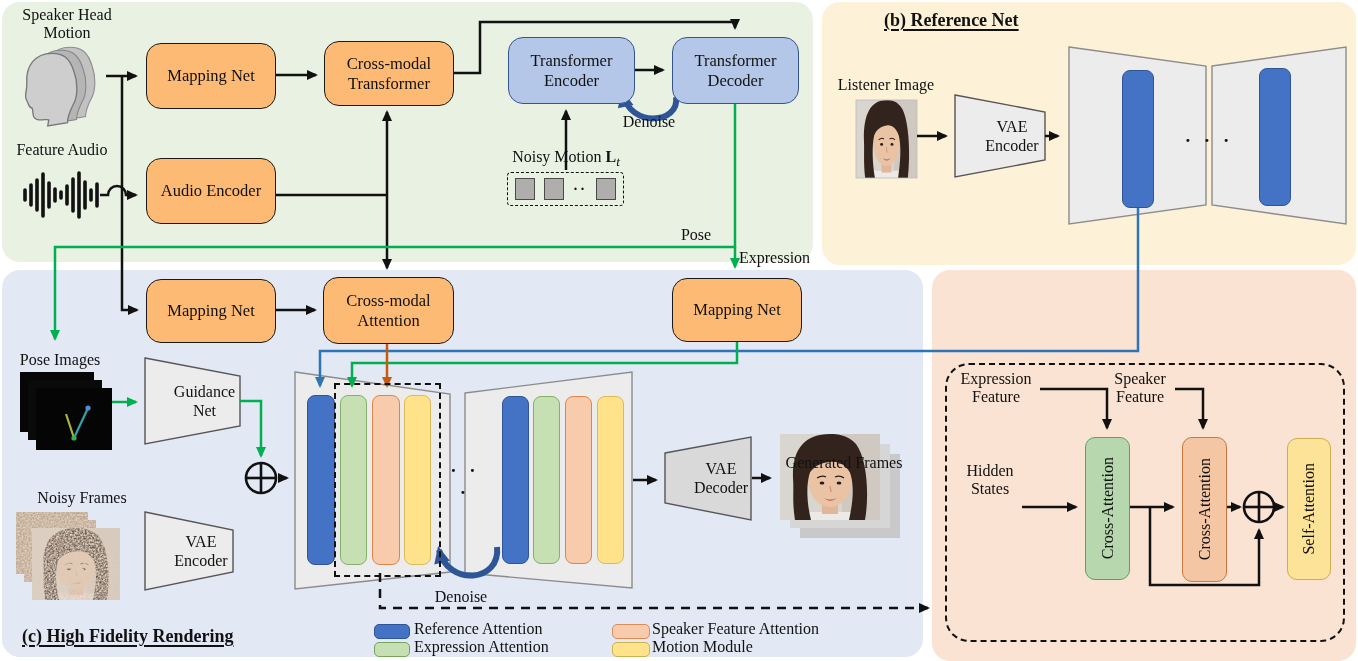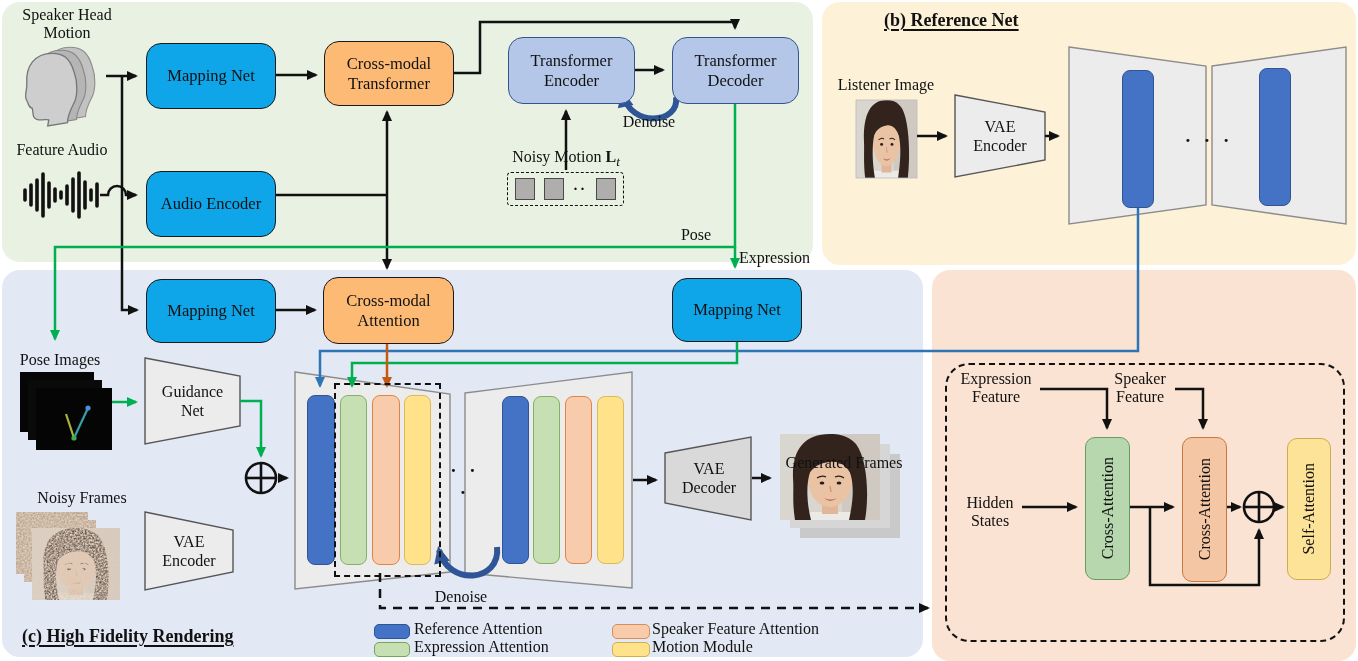--- a/index.html
+++ b/index.html
@@ -9,25 +9,25 @@
   .panel-a{left:2px;top:2px;width:811px;height:260px;background:#e9f1e3;}
   .panel-b{left:822px;top:2px;width:534px;height:263px;background:#fdf2d8;}
   .panel-c{left:2px;top:270px;width:921px;height:387px;background:#e3e8f5;}
   .panel-d{left:932px;top:270px;width:424px;height:391px;background:#fae3d3;}
   svg.layer{position:absolute;left:0;top:0;width:1358px;height:661px;}
   .title{position:absolute;font-weight:bold;font-size:18px;text-decoration:underline;
          text-underline-offset:3px;text-decoration-thickness:1.5px;white-space:nowrap;}
   .label{position:absolute;font-size:16px;line-height:1.15;text-align:center;white-space:nowrap;}
   .label.multi{white-space:normal;}
   .box{position:absolute;display:flex;align-items:center;justify-content:center;text-align:center;
-       font-size:16.5px;line-height:1.2;background:#0ea5e9;border:1.6px solid #1a1a1a;border-radius:15px;}
+       font-size:16.5px;line-height:1.2;background:#fdba74;border:1.6px solid #1a1a1a;border-radius:15px;}
   .box.yellow{background:#fdba74;}
   .box.blue{background:#b5c7e8;border-color:#36558c;}
   .trap-text{position:absolute;display:flex;align-items:center;justify-content:center;text-align:center;
-       font-size:16px;line-height:1.2;}
+       font-size:16px;line-height:1.2;padding-left:12px;}
   .bar{position:absolute;border-radius:8px;}
   .bar.b{background:#4472c4;border:1.3px solid #2f5597;}
   .bar.g{background:#c6e0b4;border:1.3px solid #86b06a;}
   .bar.o{background:#f8cbad;border:1.3px solid #e0854a;}
   .bar.y{background:#ffe28a;border:1.3px solid #d9bb5a;}
   .dashedbox{position:absolute;border:2px dashed #111;}
   .d-border{position:absolute;left:945px;top:363px;width:396px;height:275px;
             border:2.5px dashed #111;border-radius:24px;}
   .vbox{position:absolute;display:flex;align-items:center;justify-content:center;
         border:1.4px solid;border-radius:10px;font-size:16px;}
@@ -232,21 +232,21 @@
 
   <div class="title" style="left:884px;top:10px;">(b) Reference Net</div>
   <div class="title" style="left:22px;top:626px;">(c) High Fidelity Rendering</div>
 
   <div class="label multi" style="left:4px;top:6px;width:126px;">
     <div>Speaker Head</div>
       <div>Motion</div>
   </div>
   <div class="label" style="left:7px;top:141px;width:110px;">Feature Audio</div>
   <div class="box" style="left:146px;top:43px;width:128px;height:64px;">Mapping Net</div>
-  <div class="box" style="left:146px;top:171px;width:128px;height:64px;">Audio Encoder</div>
+  <div class="box" style="left:146px;top:158px;width:128px;height:64px;">Audio Encoder</div>
   <div class="box yellow" style="left:324px;top:41px;width:128px;height:63px;">
     <div>
         <div>Cross-modal</div>
         <div>Transformer</div>
       </div>
   </div>
   <div class="box blue" style="left:508px;top:37px;width:125px;height:65px;">
     <div>
         <div>Transformer</div>
         <div>Encoder</div>
@@ -335,21 +335,21 @@
 
   <div class="d-border"></div>
   <div class="label multi" style="left:950px;top:370px;width:92px;">
     <div>Expression</div>
       <div>Feature</div>
   </div>
   <div class="label multi" style="left:1102px;top:370px;width:76px;">
     <div>Speaker</div>
       <div>Feature</div>
   </div>
-  <div class="label multi" style="left:958px;top:494px;width:64px;">
+  <div class="label multi" style="left:958px;top:462px;width:64px;">
     <div>Hidden</div>
       <div>States</div>
   </div>
   <div class="vbox green" style="left:1085px;top:437px;width:43px;height:141px;">
     <span>Cross-Attention</span>
   </div>
   <div class="vbox orange" style="left:1182px;top:437px;width:43px;height:143px;">
     <span>Cross-Attention</span>
   </div>
   <div class="vbox yellowb" style="left:1287px;top:438px;width:42px;height:140px;">

